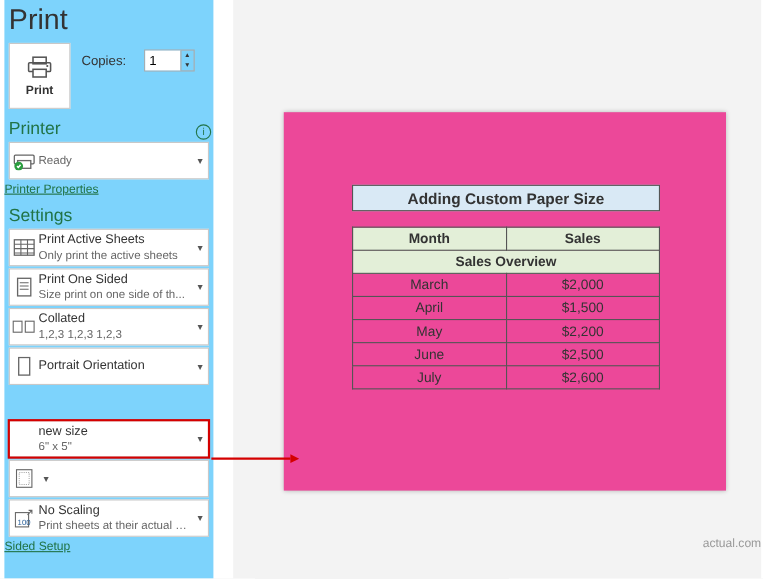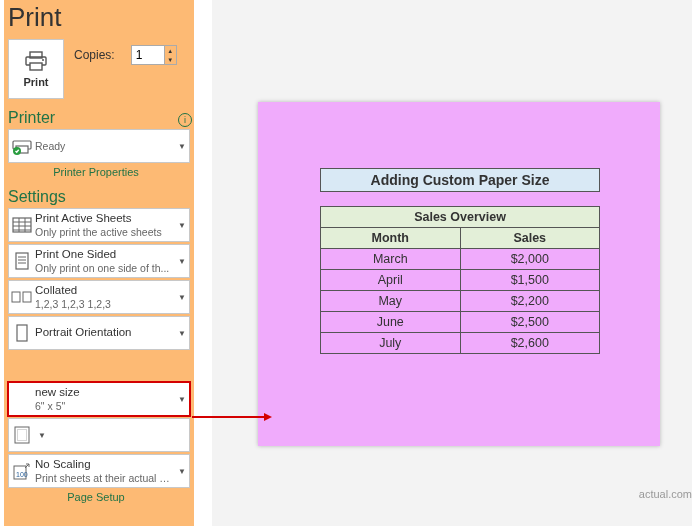--- a/index.html
+++ b/index.html
@@ -11,21 +11,21 @@
     background: #fff;
     color: #333;
     position: relative;
     overflow: hidden;
   }
   .left-panel {
     position: absolute;
     left: 4px; top: 0;
     width: 190px;
     height: 526px;
-    background: #fdba74;
+    background: #7dd3fc;
   }
   .page-title {
     font-size: 26px;
     font-weight: 300;
     color: #333;
     margin: 2px 0 6px 4px;
   }
   .top-row { display: flex; align-items: flex-start; gap: 10px; }
   .print-big-btn {
     width: 56px; height: 60px;
@@ -100,23 +100,24 @@
     overflow: hidden;
   }
   .dropdown .txt .t1 { font-size: 11.5px; color:#333; white-space: nowrap; overflow: hidden; text-overflow: ellipsis;}
   .dropdown .txt .t2 { font-size: 10.5px; color:#666; white-space: nowrap; overflow: hidden; text-overflow: ellipsis;}
   .dropdown .caret {
     width: 14px; flex: 0 0 14px;
     font-size: 8px; color: #555;
     display: flex; align-items: center; justify-content: center;
   }
   .link-right {
-    text-align: center;
+    text-align: left;
     margin: 3px 6px 0 0;
     color: #217346;
+    text-decoration: underline;
     font-size: 11px;
     cursor: pointer;
   }
   .pages-row {
     margin: 3px 0 0 4px;
     display: flex; align-items: center; gap: 4px;
     font-size: 11.5px;
   }
   .pages-row .sp {
     display: flex; border: 1px solid #aaa; height: 20px;
@@ -129,21 +130,21 @@
   .preview-area {
     position: absolute;
     left: 212px; top: 0;
     width: 480px; height: 526px;
     background: #f3f3f3;
   }
   .paper {
     position: absolute;
     left: 46px; top: 102px;
     width: 402px; height: 344px;
-    background: #f0abfc;
+    background: #ec4899;
     box-shadow: 0 0 4px rgba(0,0,0,.25);
   }
 
   
   .watermark {
     position: absolute;
     right: 8px; bottom: 26px;
     color: #999; font-size: 11px;
   }
   .callout-arrow {
@@ -240,21 +241,21 @@
     <div class="ic">
       <svg width="16" height="20" viewBox="0 0 16 20">
         <rect x="2" y="2" width="12" height="16" fill="none" stroke="#666" stroke-width="1.2"></rect>
         <line x1="4" y1="6" x2="12" y2="6" stroke="#666"></line>
         <line x1="4" y1="9" x2="12" y2="9" stroke="#666"></line>
         <line x1="4" y1="12" x2="12" y2="12" stroke="#666"></line>
       </svg>
     </div>
     <div class="txt">
       <div class="t1">Print One Sided</div>
-      <div class="t2">Only print on one side of th...</div>
+      <div class="t2">Size print on one side of th...</div>
     </div>
     <div class="caret">▼</div>
   </div>
 
   <div class="dropdown">
     <div class="ic">
       <svg width="22" height="16" viewBox="0 0 22 16">
         <rect x="1" y="3" width="8" height="10" fill="none" stroke="#666"></rect>
         <rect x="12" y="3" width="8" height="10" fill="none" stroke="#666"></rect>
       </svg>
@@ -305,36 +306,36 @@
         <path d="M12 6 L16 2 M13 2 h3 v3" stroke="#666" fill="none"></path>
       </svg>
     </div>
     <div class="txt">
       <div class="t1">No Scaling</div>
       <div class="t2">Print sheets at their actual size</div>
     </div>
     <div class="caret">▼</div>
   </div>
 
-  <div class="link-right">Page Setup</div>
+  <div class="link-right">Sided Setup</div>
 </div>
 
 <div class="preview-area">
   <div class="paper">
     <div class="sheet-wrap">
       <div class="sheet-title">Adding Custom Paper Size</div>
       <table class="sheet-table">
         <tbody>
             <tr>
-              <th class="ov" colspan="2">Sales Overview</th>
-            </tr>
-        <tr>
           <th class="col">Month</th>
           <th class="col">Sales</th>
         </tr>
+        <tr>
+              <th class="ov" colspan="2">Sales Overview</th>
+            </tr>
         </tbody>
           <tbody id="rows">
             <tr>
               <td>March</td>
               <td>$2,000</td>
             </tr>
             <tr>
               <td>April</td>
               <td>$1,500</td>
             </tr>

